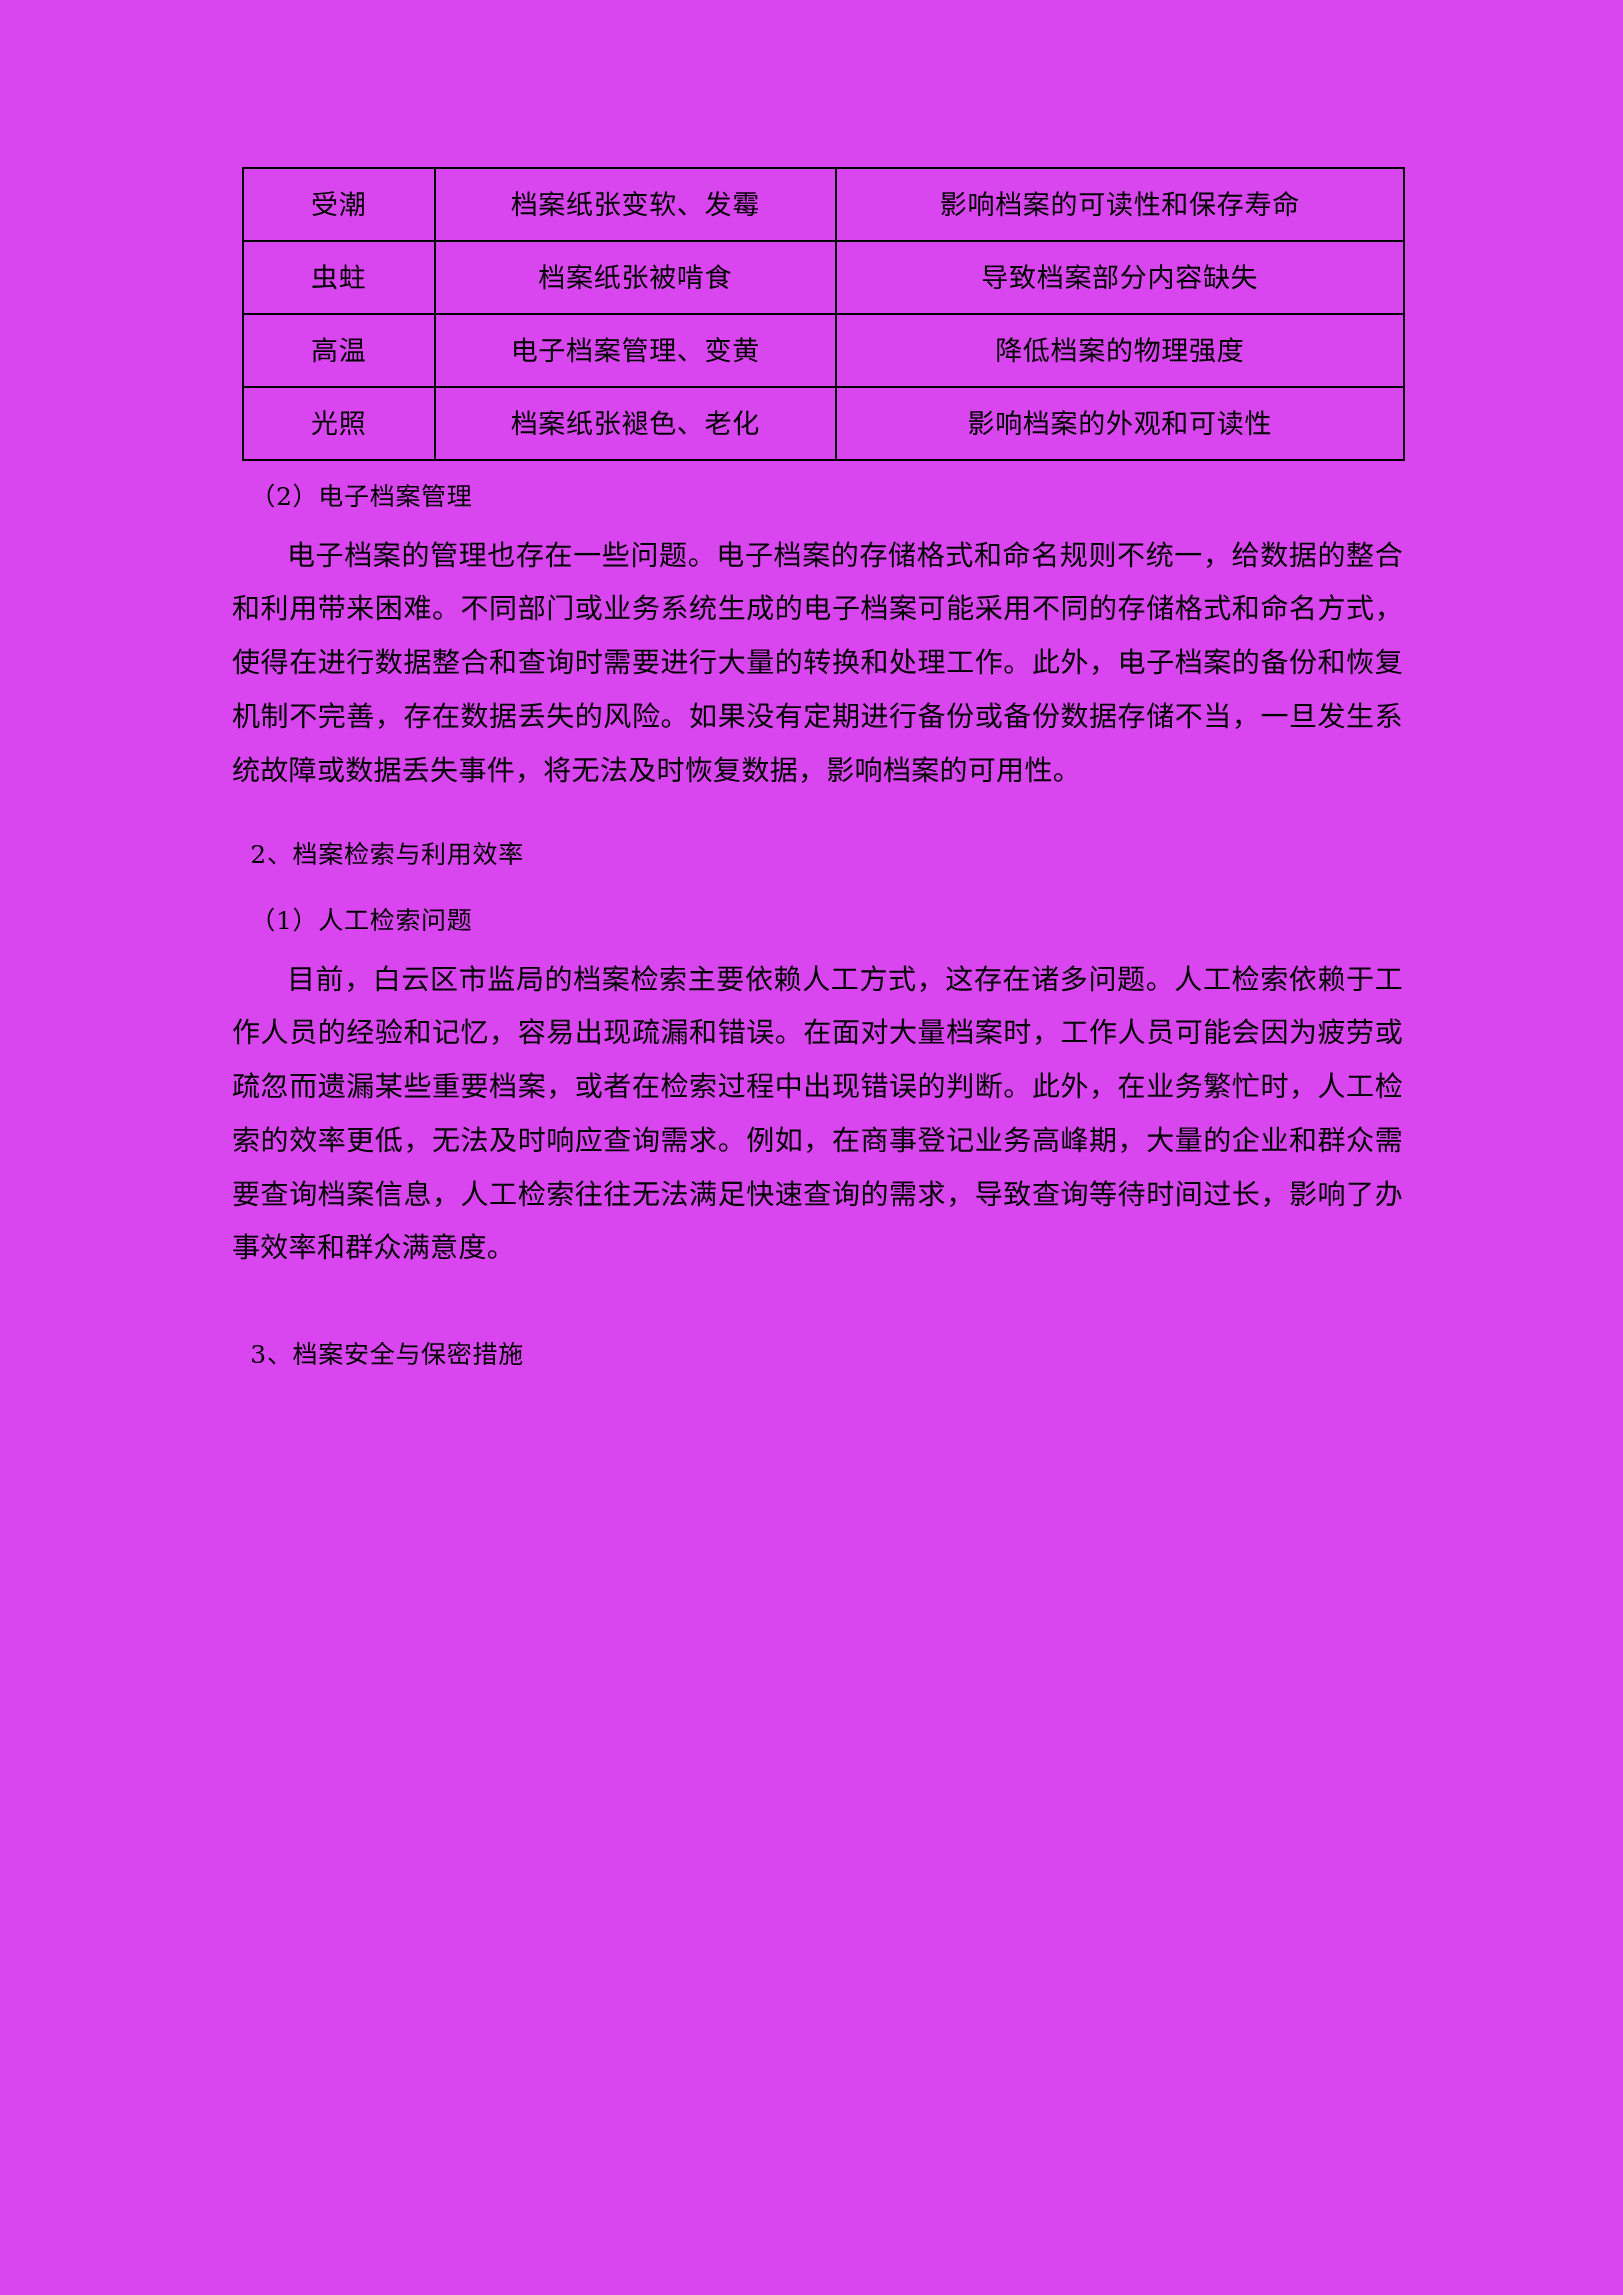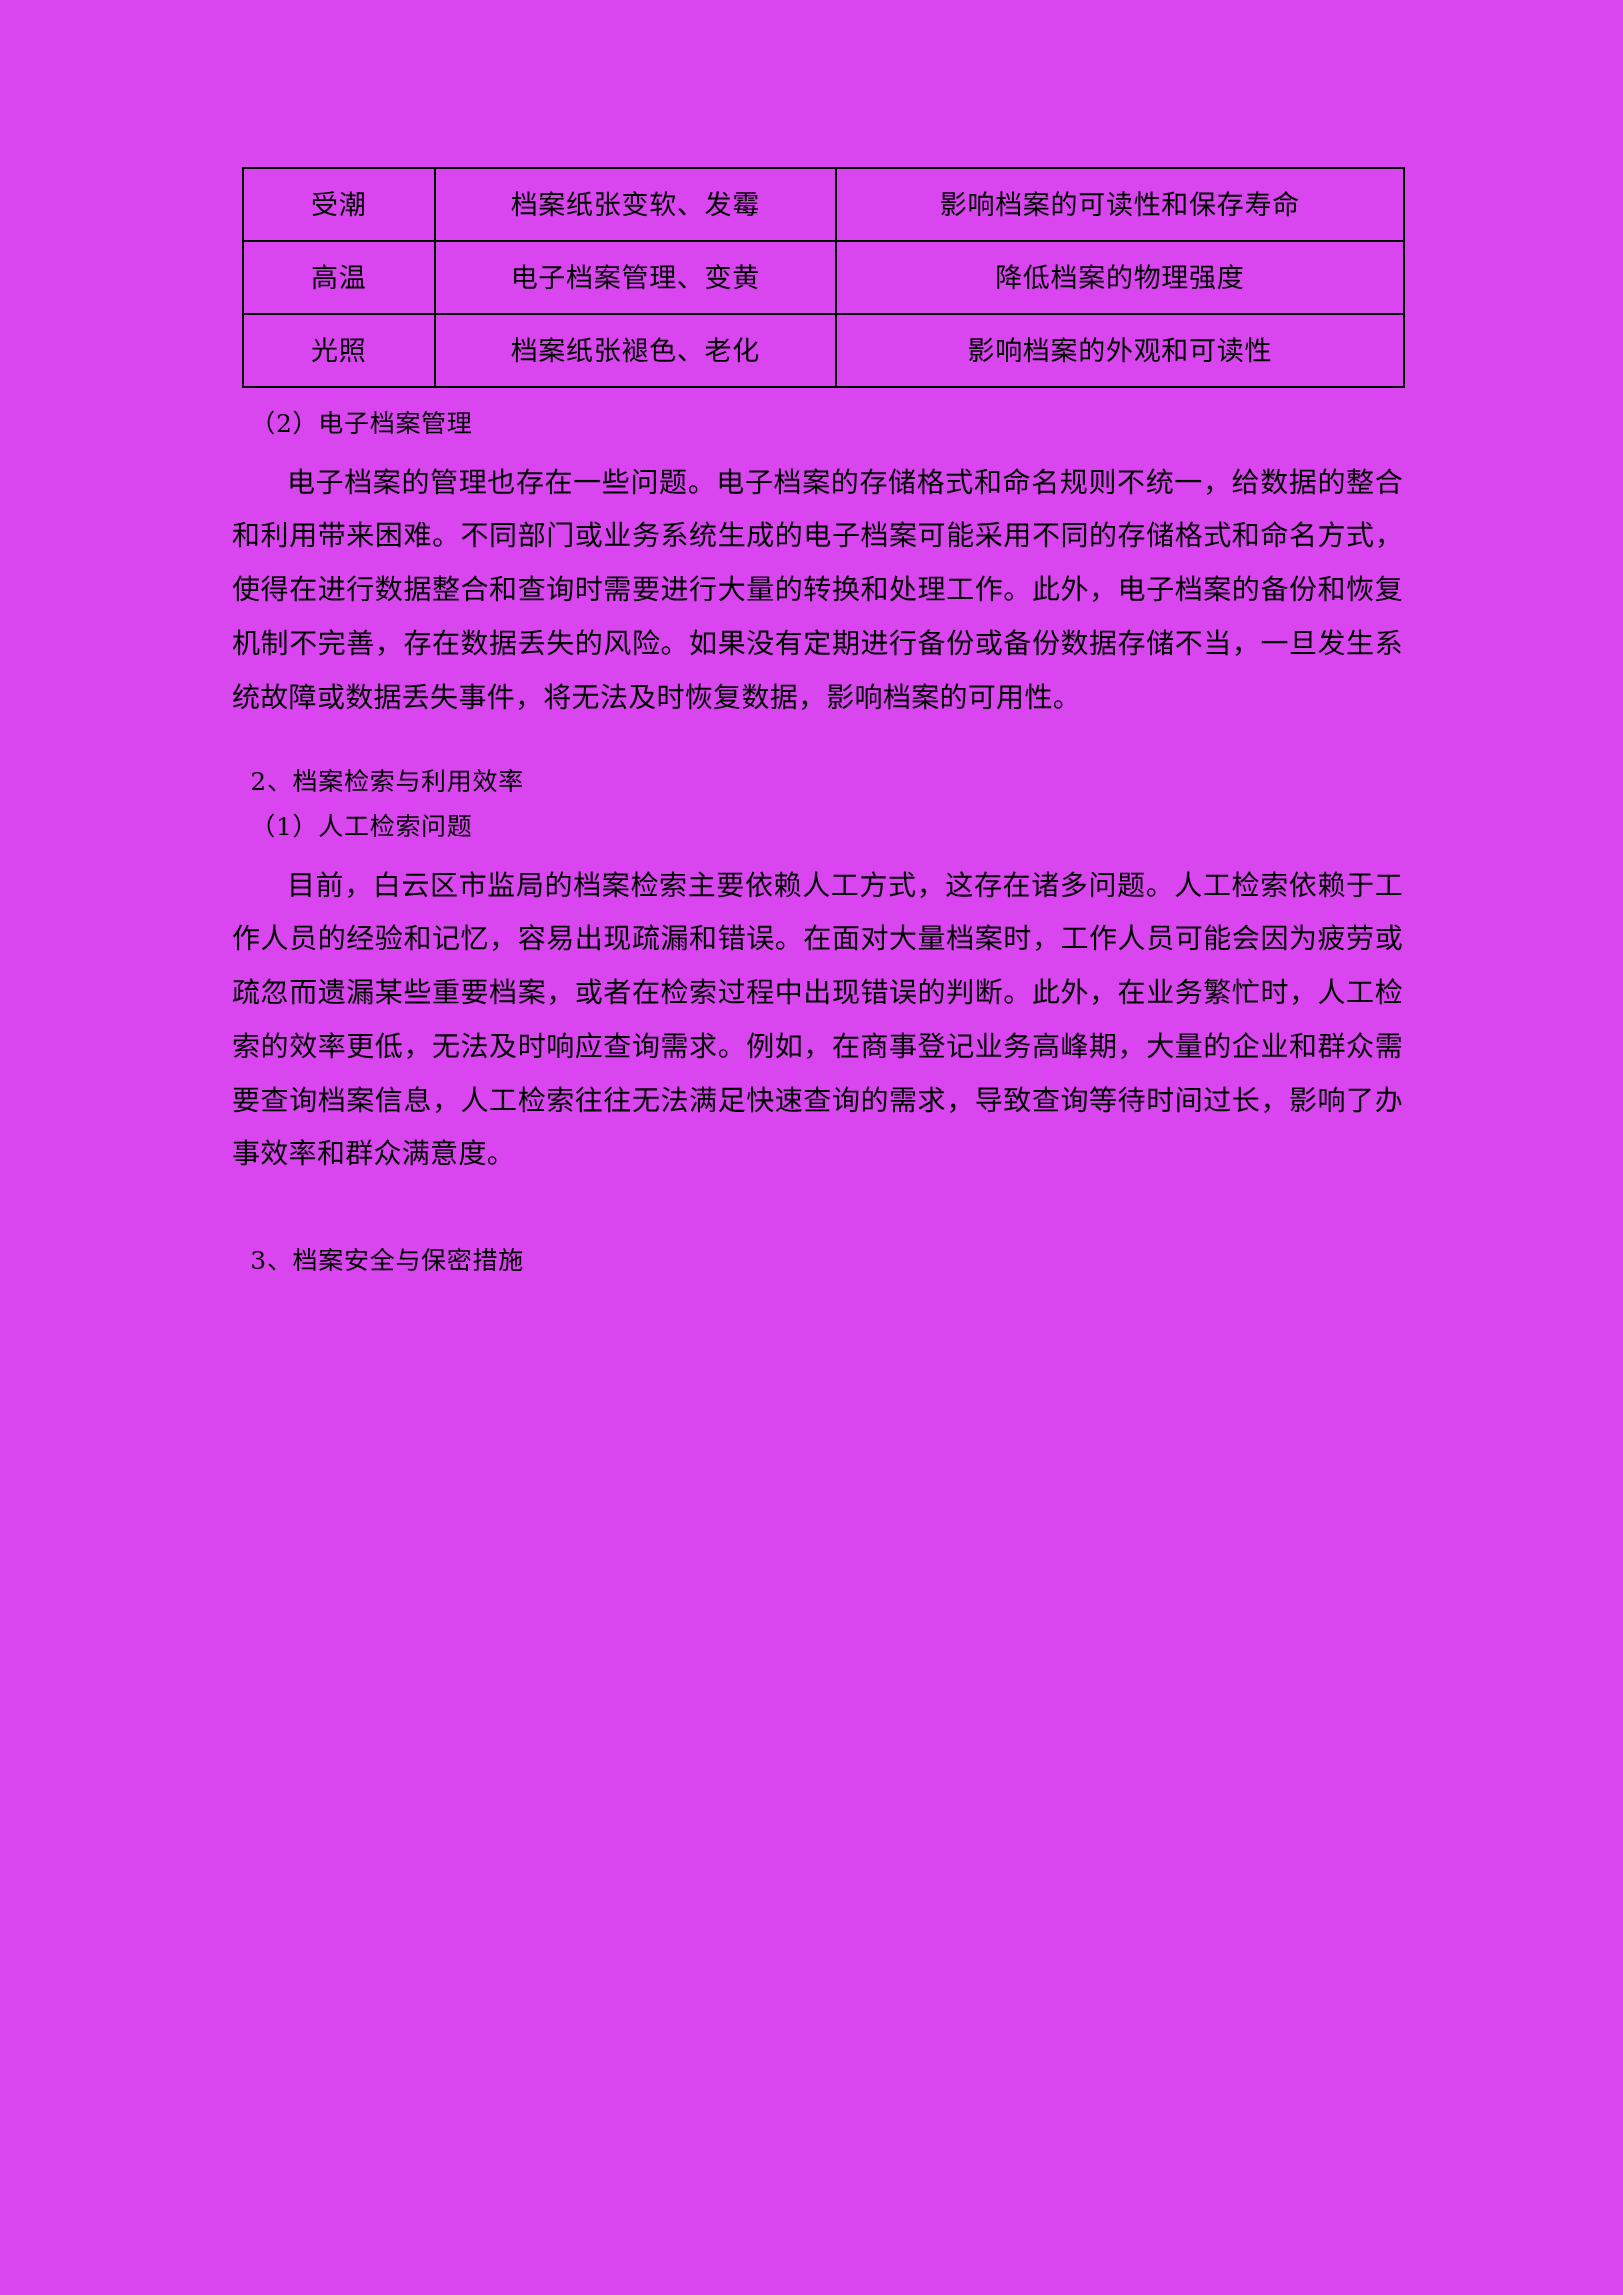--- a/index.html
+++ b/index.html
@@ -52,21 +52,21 @@
 
   
   .heading {
     font-size: 25px;
     line-height: 1.55;
     margin: 17px 0 0 0;
     letter-spacing: 0.7px;
     text-indent: 0;
     padding-left: 18.3px;
   }
-  .heading.tight { margin-top: 6px; }
+  .heading.tight { margin-top: 27px; }
 
   .para {
     font-size: 28px;
     line-height: 1.92;
     margin: 9.2px 0 0 0;
     text-align: justify;
     text-justify: inter-ideograph;
     text-indent: 55px;
     letter-spacing: 0.3px;
   }
@@ -78,20 +78,25 @@
 
 <div class="page">
   <div class="doc-body">
 
     <table class="risk-table">
       <tbody>
         <tr>
           <td class="col-factor">受潮</td>
           <td class="col-effect">档案纸张变软、发霉</td>
           <td class="col-impact">影响档案的可读性和保存寿命</td>
+        </tr>
+        <tr>
+          <td class="col-factor">虫蛀</td>
+          <td class="col-effect">档案纸张被啃食</td>
+          <td class="col-impact">导致档案部分内容缺失</td>
         </tr>
         <tr>
           <td class="col-factor">高温</td>
           <td class="col-effect">电子档案管理、变黄</td>
           <td class="col-impact">降低档案的物理强度</td>
         </tr>
         <tr>
           <td class="col-factor">光照</td>
           <td class="col-effect">档案纸张褪色、老化</td>
           <td class="col-impact">影响档案的外观和可读性</td>

